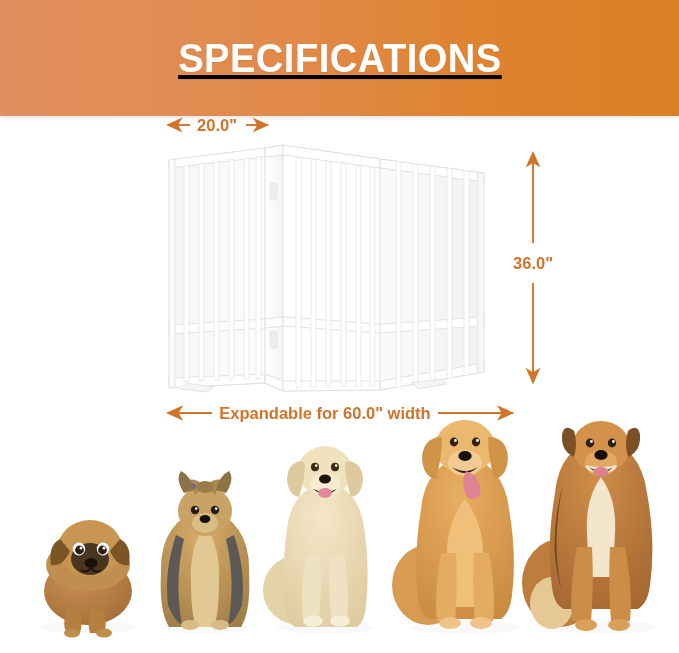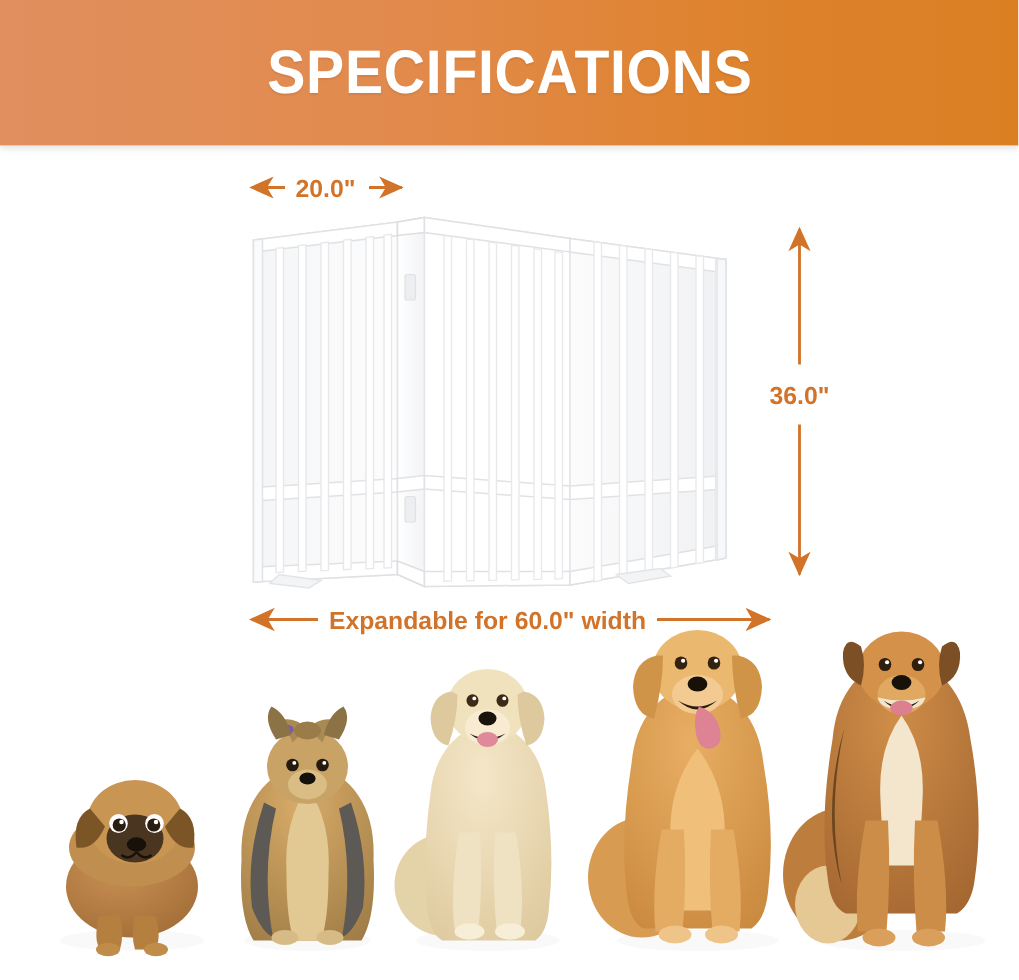--- a/index.html
+++ b/index.html
@@ -4,24 +4,25 @@
 <style>
   html,body{margin:0;padding:0;}
   body{
     width:679px;height:653px;
     background:#ffffff;
     font-family:"Liberation Sans",sans-serif;
     overflow:hidden;position:relative;
   }
   
   .banner{
-    position:absolute;left:0;top:0;width:679px;height:97px;
+    position:absolute;left:0;top:0;width:679px;height:116px;
     background:linear-gradient(90deg,#e08f5e 0%,#e28a4c 40%,#de832f 70%,#db7f23 100%);
     display:flex;align-items:center;justify-content:center;
     box-shadow:0 2px 4px rgba(0,0,0,.10);
+    text-decoration:underline;
   }
   .banner-title{
     color:#ffffff;
     font-size:41px;
     font-weight:bold;
     letter-spacing:.5px;
     font-family:"Liberation Sans",sans-serif;
     transform:scaleX(.93);
     text-shadow:0 1px 1px rgba(0,0,0,.07);
   }

